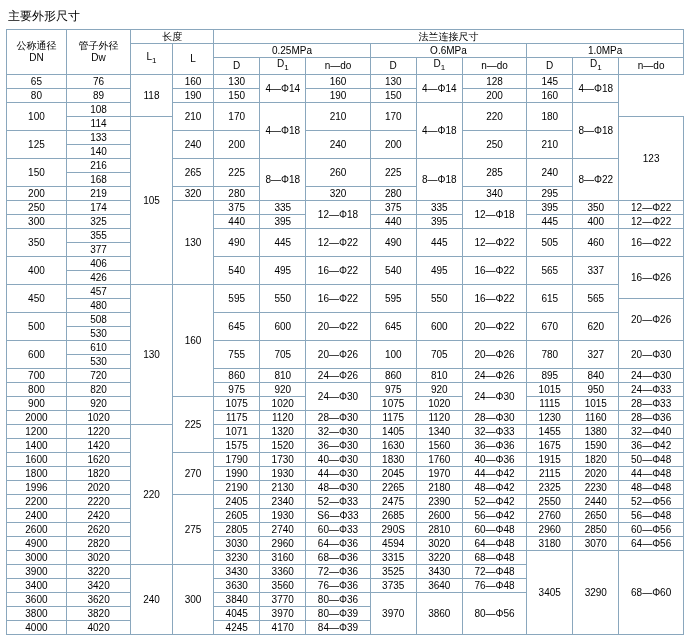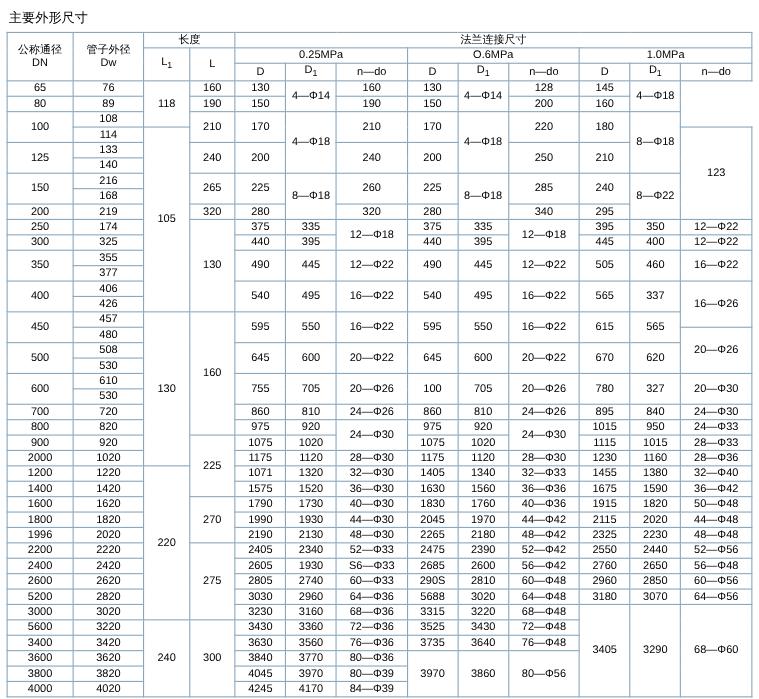--- a/index.html
+++ b/index.html
@@ -431,47 +431,47 @@
           <td class="white">2740</td>
           <td class="white">60—Φ33</td>
           <td class="white">290S</td>
           <td class="white">2810</td>
           <td class="white">60—Φ48</td>
           <td class="white">2960</td>
           <td class="white">2850</td>
           <td class="white">60—Φ56</td>
         </tr>
         <tr>
-          <td class="shade">5200</td>
+          <td class="shade">4900</td>
           <td class="white">2820</td>
           <td class="white">3030</td>
           <td class="white">2960</td>
           <td class="white">64—Φ36</td>
-          <td class="white">5688</td>
+          <td class="white">4594</td>
           <td class="white">3020</td>
           <td class="white">64—Φ48</td>
           <td class="white">3180</td>
           <td class="white">3070</td>
           <td class="white">64—Φ56</td>
         </tr>
         <tr>
           <td class="shade">3000</td>
           <td class="white">3020</td>
           <td class="white">3230</td>
           <td class="white">3160</td>
           <td class="white">68—Φ36</td>
           <td class="white">3315</td>
           <td class="white">3220</td>
           <td class="white">68—Φ48</td>
           <td rowspan="6" class="white">3405</td>
           <td rowspan="6" class="white">3290</td>
           <td rowspan="6" class="white">68—Φ60</td>
         </tr>
         <tr>
-          <td class="shade">5600</td>
+          <td class="shade">3900</td>
           <td class="white">3220</td>
           <td rowspan="5" class="shade">240</td>
           <td rowspan="5" class="shade">300</td>
           <td class="white">3430</td>
           <td class="white">3360</td>
           <td class="white">72—Φ36</td>
           <td class="white">3525</td>
           <td class="white">3430</td>
           <td class="white">72—Φ48</td>
         </tr>

